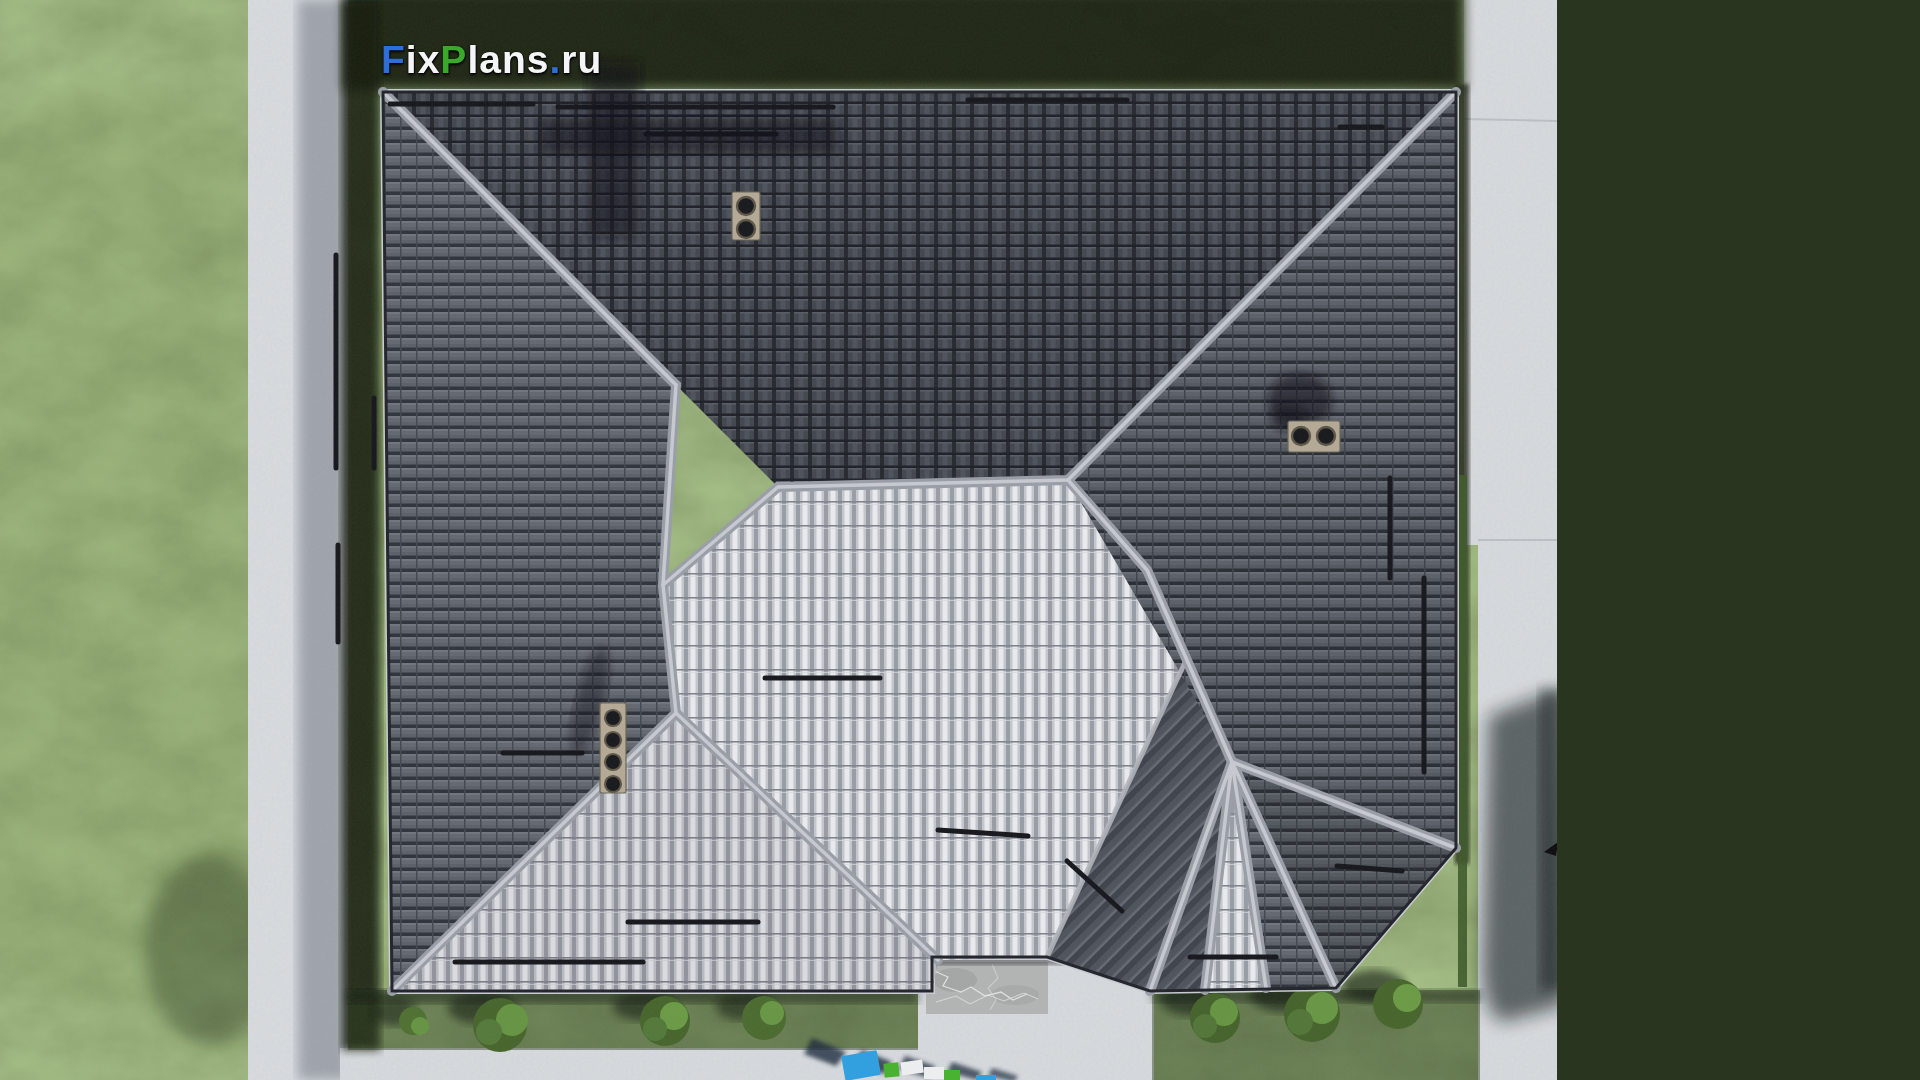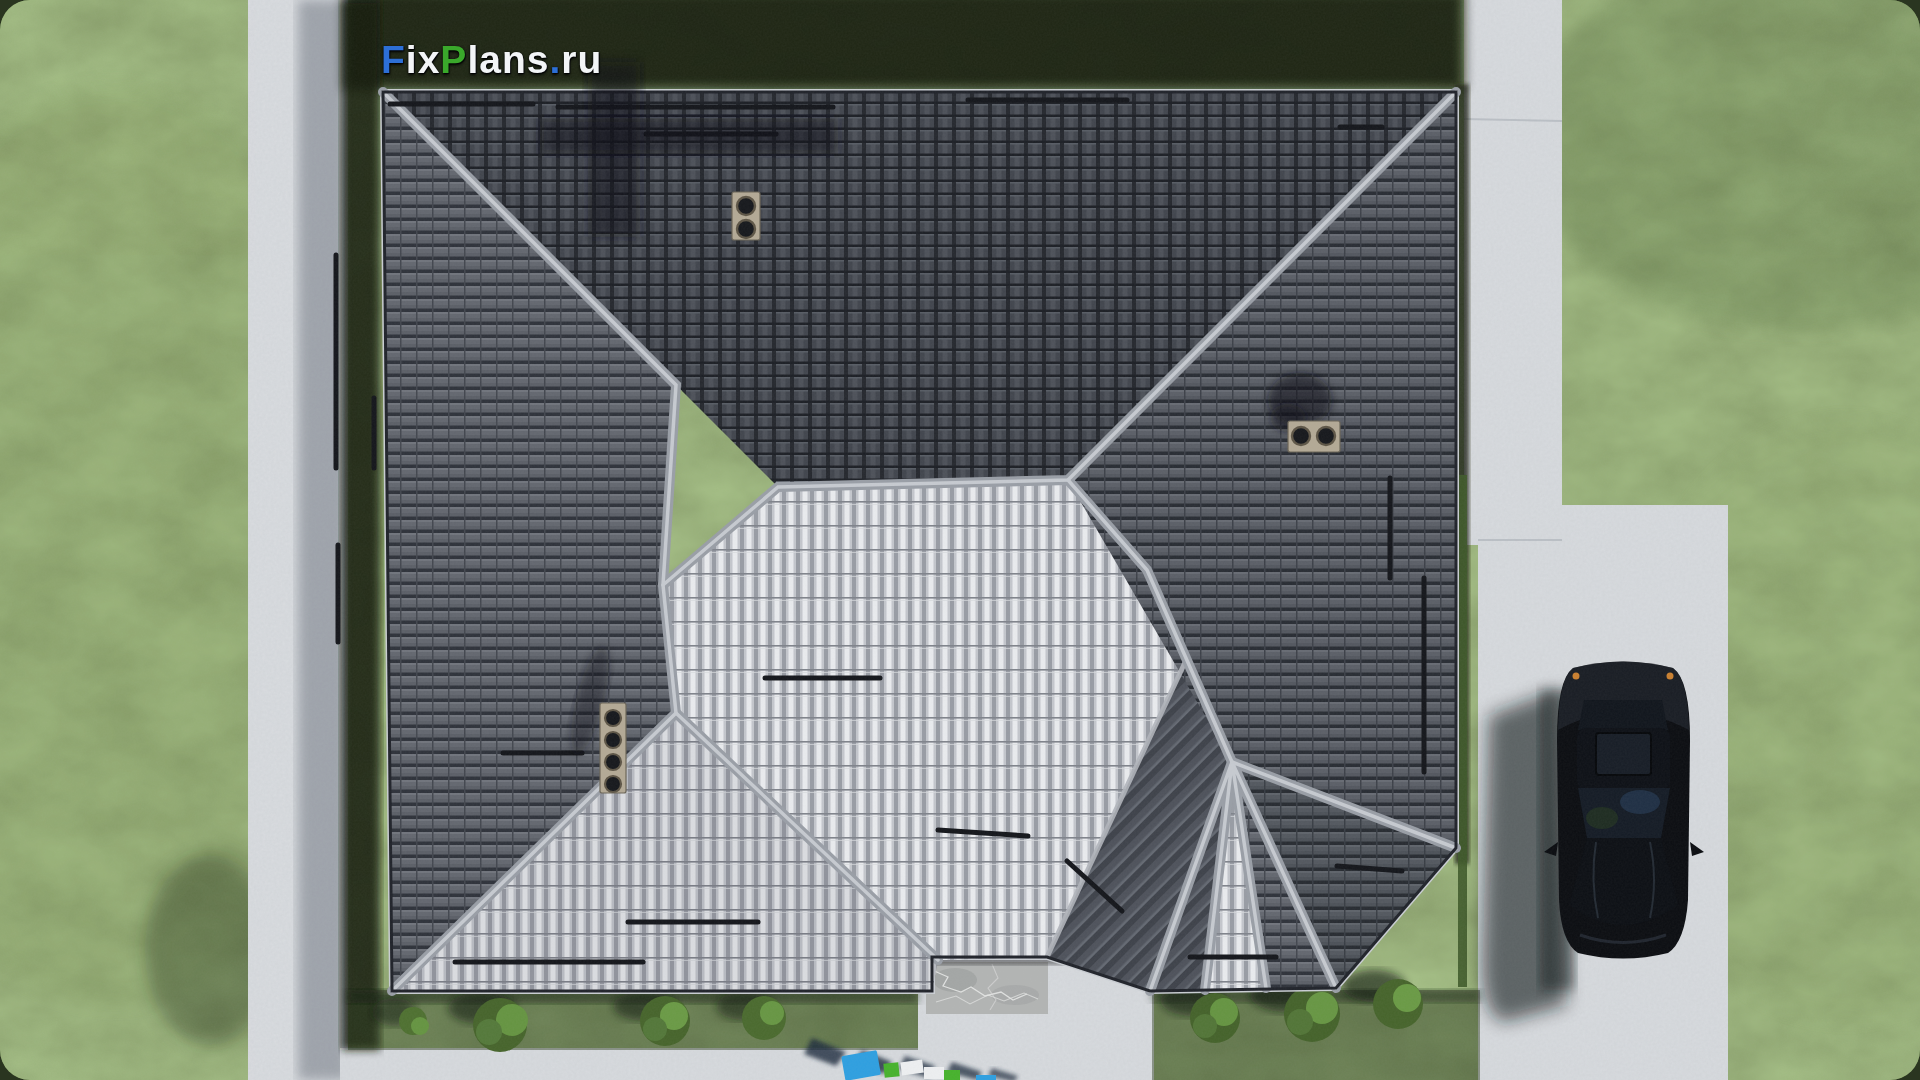--- a/index.html
+++ b/index.html
@@ -1,16 +1,16 @@
 <!DOCTYPE html>
 <html><head>
 <meta charset="utf-8">
 <style>
   html,body{margin:0;padding:0;background:#2a3520;}
-  .stage{position:relative;width:1920px;height:1080px;overflow:hidden;font-family:"Liberation Sans",sans-serif;border-radius:30px;}
+  .stage{position:relative;width:1557px;height:1080px;overflow:hidden;font-family:"Liberation Sans",sans-serif;}
   .stage svg{position:absolute;left:0;top:0;}
   .watermark{
     position:absolute;left:381px;top:40px;z-index:50;
     font-family:"Liberation Sans",sans-serif;
     font-weight:bold;font-size:39px;letter-spacing:1px;line-height:1;
     text-shadow:0 2px 3px rgba(0,0,0,.85), 1px 1px 0 rgba(10,12,16,.9), 0 0 2px rgba(0,0,0,.6);
     user-select:none;white-space:nowrap;
   }
   .watermark span{display:inline-block;}
 </style>

